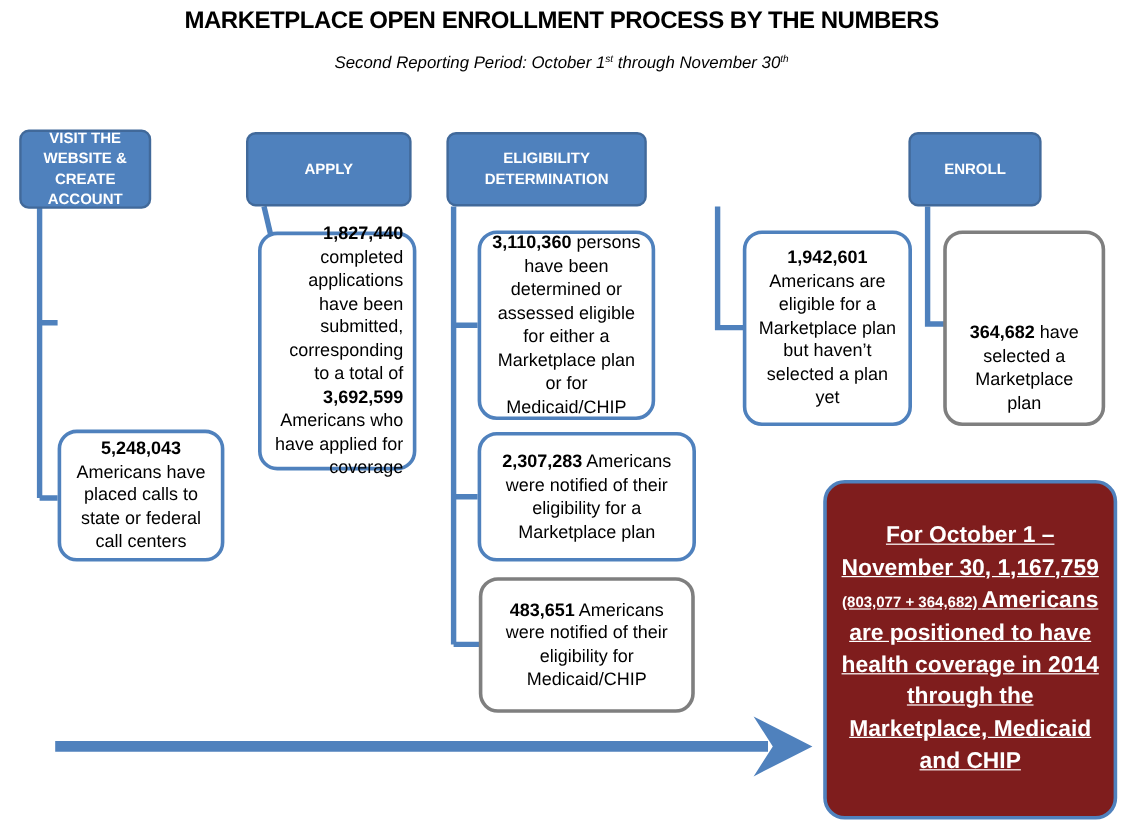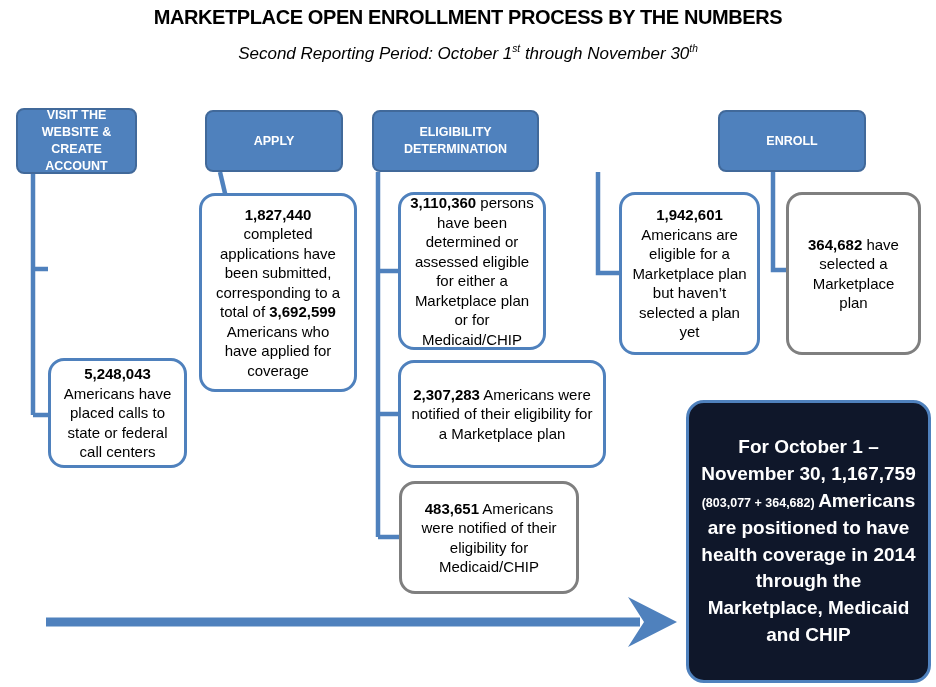--- a/index.html
+++ b/index.html
@@ -7,39 +7,39 @@
     position:relative;width:936px;height:687px;background:#ffffff;overflow:hidden;
     font-family:"Liberation Sans",sans-serif;color:#000;
   }
   .connectors{position:absolute;top:0;left:0;z-index:0;}
   .title{
     position:absolute;left:0;right:0;top:6px;z-index:2;
     text-align:center;font-size:20px;font-weight:bold;letter-spacing:-0.4px;color:#000;
   }
   .subtitle{
     position:absolute;left:0;right:0;top:44px;z-index:2;
-    text-align:center;font-size:17px;font-style:italic;color:#000;
+    text-align:center;font-size:14px;font-style:italic;color:#000;
   }
   .subtitle sup{font-size:0.60em;vertical-align:super;line-height:0;}
   .hdr{
     position:absolute;z-index:1;background:#4f81bd;border:2px solid #41699a;border-radius:8px;
     color:#ffffff;font-weight:bold;font-size:12.5px;line-height:1.35;text-align:center;
     display:flex;align-items:center;justify-content:center;padding:4px 6px;box-sizing:border-box;
   }
   .co{
     position:absolute;z-index:1;background:#ffffff;border:3px solid #4f81bd;border-radius:16px;
     font-size:15px;line-height:1.3;text-align:center;color:#000;
     display:flex;align-items:center;justify-content:center;padding:6px 8px;box-sizing:border-box;
   }
   .co.gray{border-color:#7f7f7f;}
   .co .b{font-weight:bold;}
   .summary{
-    position:absolute;z-index:1;background:#0f172a;border:3px solid #4f81bd;border-radius:18px;
+    position:absolute;z-index:1;background:#7f1d1d;border:3px solid #4f81bd;border-radius:18px;
     color:#ffffff;font-weight:bold;font-size:19px;line-height:1.42;text-align:center;
-    display:flex;align-items:center;justify-content:center;padding:10px 12px;box-sizing:border-box;
+    display:flex;align-items:center;justify-content:center;padding:10px 12px;box-sizing:border-box;text-decoration:underline;
   }
   .summary .sm{font-size:12.5px;}
 </style>
 </head>
 <body>
 
 <div class="stage">
 
   <svg class="connectors" width="936" height="687" viewBox="0 0 936 687">
 
@@ -56,44 +56,44 @@
     <g>
       <line x1="46" y1="622" x2="640" y2="622" stroke="#4f81bd" stroke-width="9"></line>
       <polygon points="628,597 677,622 628,647 644,622" fill="#4f81bd"></polygon>
     </g>
   </svg>
 
   <div class="title">MARKETPLACE OPEN ENROLLMENT PROCESS BY THE NUMBERS</div>
 
   <div class="subtitle"><span>Second Reporting Period: October 1</span><sup>st</sup><span> through November 30</span><sup>th</sup></div>
 
-  <div class="hdr" style="left:16px;top:108px;width:121px;height:66px;">VISIT THE WEBSITE &amp; CREATE ACCOUNT</div>
+  <div class="hdr" style="left:16px;top:108px;width:110px;height:66px;">VISIT THE WEBSITE &amp; CREATE ACCOUNT</div>
   <div class="hdr" style="left:372px;top:110px;width:167px;height:62px;">ELIGIBILITY DETERMINATION</div>
   <div class="hdr" style="left:205px;top:110px;width:138px;height:62px;">APPLY</div>
-  <div class="hdr" style="left:718px;top:110px;width:148px;height:62px;">ENROLL</div>
+  <div class="hdr" style="left:757px;top:110px;width:111px;height:62px;">ENROLL</div>
 
   <div class="co" style="left:48px;top:358px;width:139px;height:110px;">
       <span><span class="b ">5,248,043</span><span class=""> Americans have placed calls to state or federal call centers</span></span>
     </div>
-  <div class="co" style="left:199px;top:193px;width:158px;height:199px;">
+  <div class="co" style="left:215px;top:193px;width:132px;height:199px;text-align:right;">
       <span><span class="b ">1,827,440</span><span class=""> completed applications have been submitted, corresponding to a total of </span><span class="b ">3,692,599</span><span class=""> Americans who have applied for coverage</span></span>
     </div>
   <div class="co" style="left:398px;top:192px;width:148px;height:158px;">
       <span><span class="b ">3,110,360</span><span class=""> persons have been determined or assessed eligible for either a Marketplace plan or for Medicaid/CHIP</span></span>
     </div>
-  <div class="co" style="left:398px;top:360px;width:208px;height:108px;justify-content:flex-end;">
+  <div class="co" style="left:398px;top:360px;width:182px;height:108px;justify-content:flex-end;">
       <span><span class="b ">2,307,283</span><span class=""> Americans were notified of their eligibility for a Marketplace plan</span></span>
     </div>
   <div class="co gray" style="left:399px;top:481px;width:180px;height:113px;">
       <span><span class="b ">483,651</span><span class=""> Americans were notified of their eligibility for Medicaid/CHIP</span></span>
     </div>
   <div class="co" style="left:619px;top:192px;width:141px;height:163px;align-items:center;">
       <span><span class="b ">1,942,601</span><span class=""> Americans are eligible for a Marketplace plan but haven’t selected a plan yet</span></span>
     </div>
-  <div class="co gray" style="left:786px;top:192px;width:135px;height:163px;">
+  <div class="co gray" style="left:786px;top:192px;width:135px;height:163px;align-items:flex-end;">
       <span><span class="b ">364,682</span><span class=""> have selected a Marketplace plan</span></span>
     </div>
 
   <div class="summary" style="left:686px;top:400px;width:245px;height:283px;">
       <span><span><span class="b ">For October 1 – November 30, 1,167,759 </span><span class="b sm">(803,077 + 364,682) </span><span class="b ">Americans are positioned to have health coverage in 2014 through the Marketplace, Medicaid and CHIP</span></span></span>
     </div>
 
 </div>
 
 </body></html>

